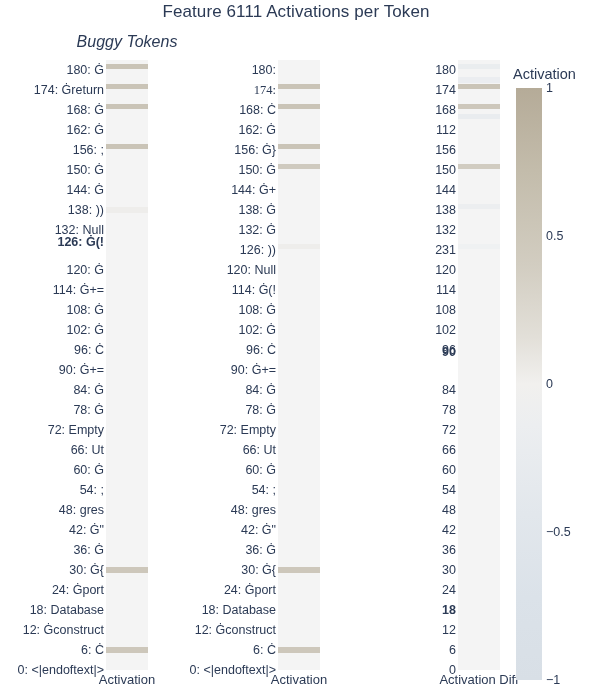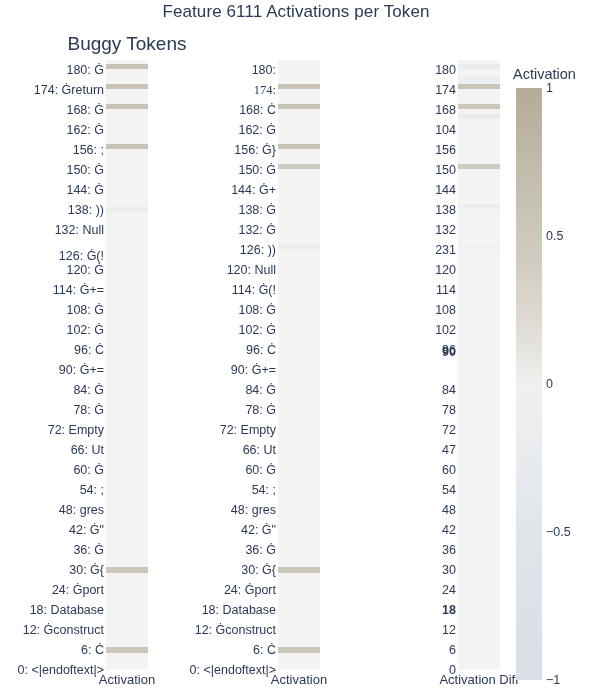--- a/index.html
+++ b/index.html
@@ -13,21 +13,21 @@
 
   .title{
     position:absolute;left:0;top:2px;width:592px;text-align:center;
     font-size:17px;color:#2b3a55;letter-spacing:.1px;
   }
 
   
   .panel{position:absolute;top:60px;height:610px;}
   .panel .coltitle{
     position:absolute;left:50%;transform:translateX(-50%);
-    top:-27px;white-space:nowrap;font-size:19px;color:#2b3a55;
+    top:-27px;white-space:nowrap;font-size:16px;color:#2b3a55;font-style:italic;
   }
   .panel .xlabel{
     position:absolute;left:50%;transform:translateX(-50%);
     top:612px;white-space:nowrap;font-size:13px;color:#2b3a55;
   }
 
   
   .strip{
     position:absolute;top:0;height:610px;
     background:#f4f4f4;overflow:hidden;
@@ -82,21 +82,21 @@
         <div class="tick" style="top: 390px;">66: Ut</div>
         <div class="tick" style="top: 370px;">72: Empty</div>
         <div class="tick" style="top: 350px;">78: Ġ</div>
         <div class="tick" style="top: 330px;">84: Ġ</div>
         <div class="tick" style="top: 310px;">90: Ġ+=</div>
         <div class="tick" style="top: 290px;">96: Ċ</div>
         <div class="tick" style="top: 270px;">102: Ġ</div>
         <div class="tick" style="top: 250px;">108: Ġ</div>
         <div class="tick" style="top: 230px;">114: Ġ+=</div>
         <div class="tick" style="top: 210px;">120: Ġ</div>
-        <div class="tick" style="top: 196px;">126: Ġ(!</div>
+        <div class="tick" style="top: 182px; font-weight: bold;">126: Ġ(!</div>
         <div class="tick" style="top: 170px;">132: Null</div>
         <div class="tick" style="top: 150px;">138: ))</div>
         <div class="tick" style="top: 130px;">144: Ġ</div>
         <div class="tick" style="top: 110px;">150: Ġ</div>
         <div class="tick" style="top: 90px;">156: ;</div>
         <div class="tick" style="top: 70px;">162: Ġ</div>
         <div class="tick" style="top: 50px;">168: Ġ</div>
         <div class="tick" style="top: 30px;">174: Ġreturn</div>
         <div class="tick" style="top: 10px;">180: Ġ</div>
       </div>
@@ -164,37 +164,37 @@
         <div class="tick" style="top: 590px;">6</div>
         <div class="tick" style="top: 570px;">12</div>
         <div class="tick" style="top: 550px; font-weight: bold;">18</div>
         <div class="tick" style="top: 530px;">24</div>
         <div class="tick" style="top: 510px;">30</div>
         <div class="tick" style="top: 490px;">36</div>
         <div class="tick" style="top: 470px;">42</div>
         <div class="tick" style="top: 450px;">48</div>
         <div class="tick" style="top: 430px;">54</div>
         <div class="tick" style="top: 410px;">60</div>
-        <div class="tick" style="top: 390px;">47</div>
+        <div class="tick" style="top: 390px;">66</div>
         <div class="tick" style="top: 370px;">72</div>
         <div class="tick" style="top: 350px;">78</div>
         <div class="tick" style="top: 330px;">84</div>
         <div class="tick" style="top: 292px; font-weight: bold;">90</div>
         <div class="tick" style="top: 290px;">96</div>
         <div class="tick" style="top: 270px;">102</div>
         <div class="tick" style="top: 250px;">108</div>
         <div class="tick" style="top: 230px;">114</div>
         <div class="tick" style="top: 210px;">120</div>
         <div class="tick" style="top: 190px;">231</div>
         <div class="tick" style="top: 170px;">132</div>
         <div class="tick" style="top: 150px;">138</div>
         <div class="tick" style="top: 130px;">144</div>
         <div class="tick" style="top: 110px;">150</div>
         <div class="tick" style="top: 90px;">156</div>
-        <div class="tick" style="top: 70px;">104</div>
+        <div class="tick" style="top: 70px;">112</div>
         <div class="tick" style="top: 50px; text-align: right;">168</div>
         <div class="tick" style="top: 30px;">174</div>
         <div class="tick" style="top: 10px;">180</div>
       </div>
     <div class="strip" style="left: 86px; width: 42px;">
         <div class="band" style="top: 184.067px; height: 5.2px; background: rgb(239, 241, 242);"></div>
         <div class="band" style="top: 144.067px; height: 5.2px; background: rgb(236, 238, 240);"></div>
         <div class="band" style="top: 104.067px; height: 5.2px; background: rgb(209, 204, 193);"></div>
         <div class="band" style="top: 54.0667px; height: 5.2px; background: rgb(233, 236, 239);"></div>
         <div class="band" style="top: 44.0667px; height: 5.2px; background: rgb(205, 199, 187);"></div>

